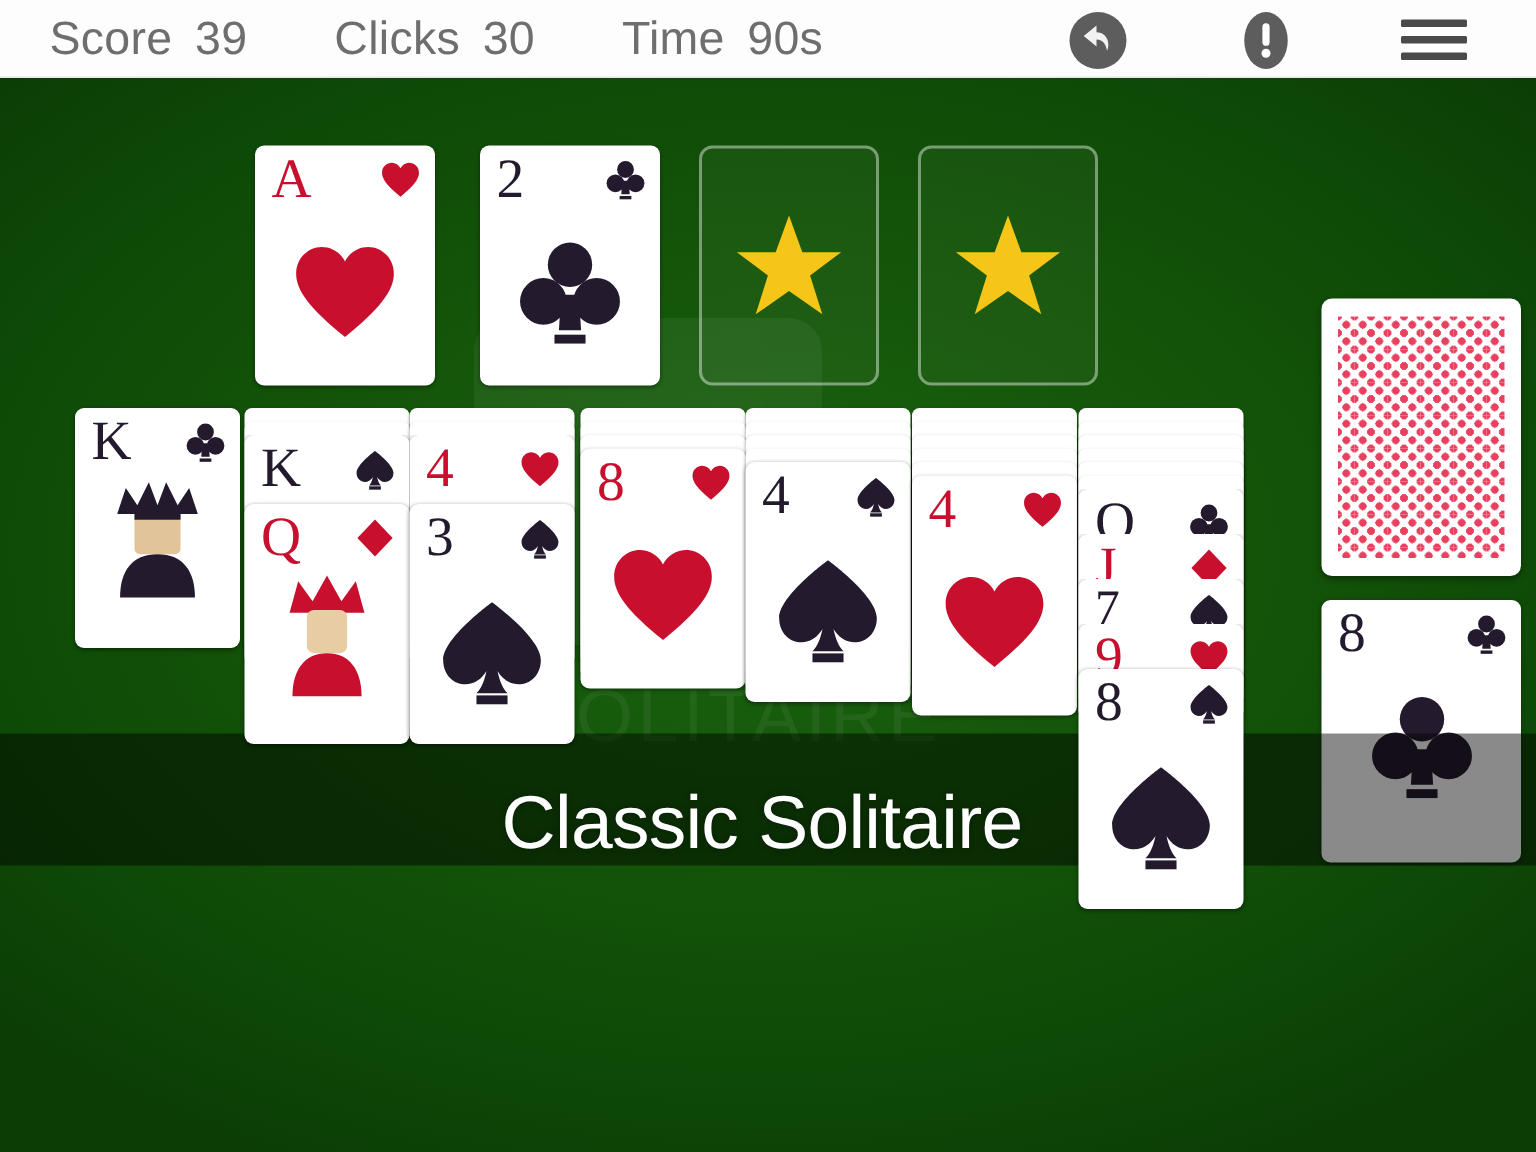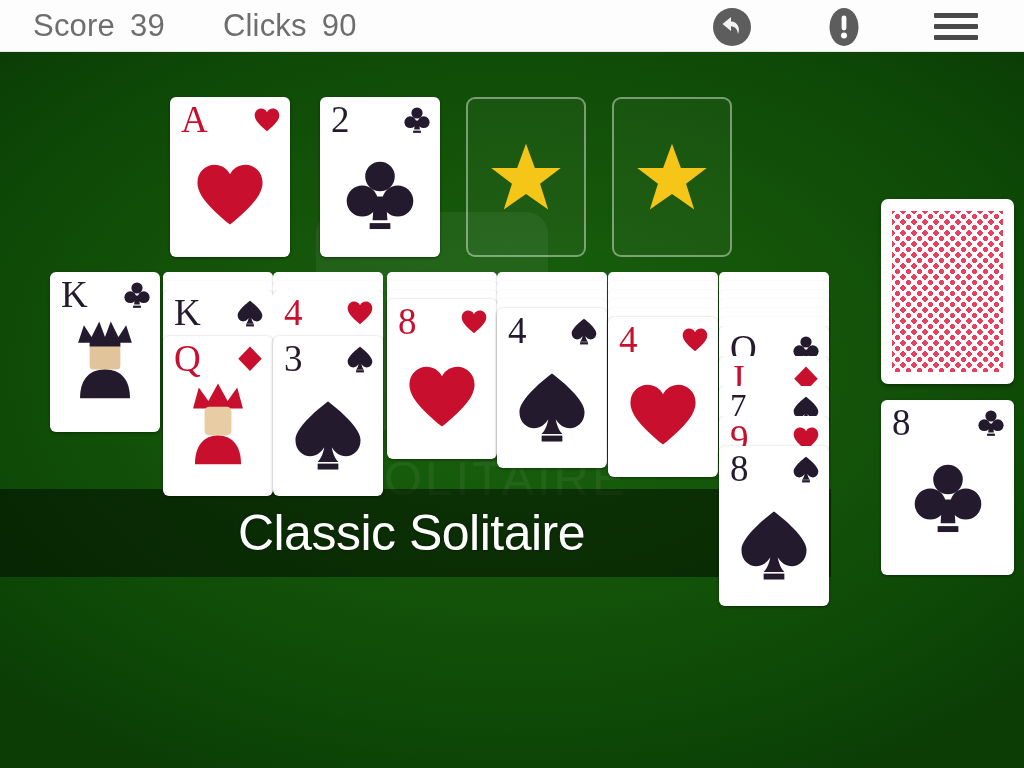--- a/index.html
+++ b/index.html
@@ -125,40 +125,41 @@
       radial-gradient(circle at 50% 50%, #e8415f 0 2.6px, transparent 2.7px),
       radial-gradient(circle at 0% 0%,   #e8415f 0 2.6px, transparent 2.7px),
       radial-gradient(circle at 100% 0%, #e8415f 0 2.6px, transparent 2.7px),
       radial-gradient(circle at 0% 100%, #e8415f 0 2.6px, transparent 2.7px),
       radial-gradient(circle at 100% 100%,#e8415f 0 2.6px, transparent 2.7px);
     background-size: 11px 11px;
   }
 
   
   #banner {
-    position: absolute; left: 0; top: 489px; width: 831px; height: 88px;
+    position: absolute; left: 0; top: 489px; width: 1024px; height: 88px;
     background: rgba(0,0,0,.46);
-    display: flex; align-items: center; justify-content: center;
+    display: flex; align-items: flex-end; justify-content: center;
     pointer-events: none;
   }
   #banner-text {
     color: #ffffff; font-size: 50px; font-weight: 400;
     letter-spacing: -.5px;
     text-shadow: 0 0 5px rgba(0,0,0,.35);
     margin-right: 8px;
   }
 </style>
 </head>
 <body>
 
 <div id="app">
 
   <div id="topbar">
     <div class="stat" id="stat-clicks"><span>Score</span><span class="num">39</span></div>
-    <div class="stat" id="stat-score"><span>Clicks</span><span class="num">90</span></div>
+    <div class="stat" id="stat-score"><span>Clicks</span><span class="num">30</span></div>
+    <div class="stat" id="stat-time"><span>Time</span><span class="num">90s</span></div>
 
     <div class="tb-icon" id="undo-btn">
       <svg viewBox="0 0 40 40" width="40" height="40">
         <circle cx="20" cy="20" r="19" fill="#5d5d5d"></circle>
         <path d="M26 27 C28.5 22 26 14.5 19 14.5 L19 10 L10.5 17 L19 24 L19 19.3
                  C23.5 19.3 25.5 23 26 27 Z" fill="#f2f2f2"></path>
       </svg>
     </div>
 
     <div class="tb-icon" id="hint-btn">

